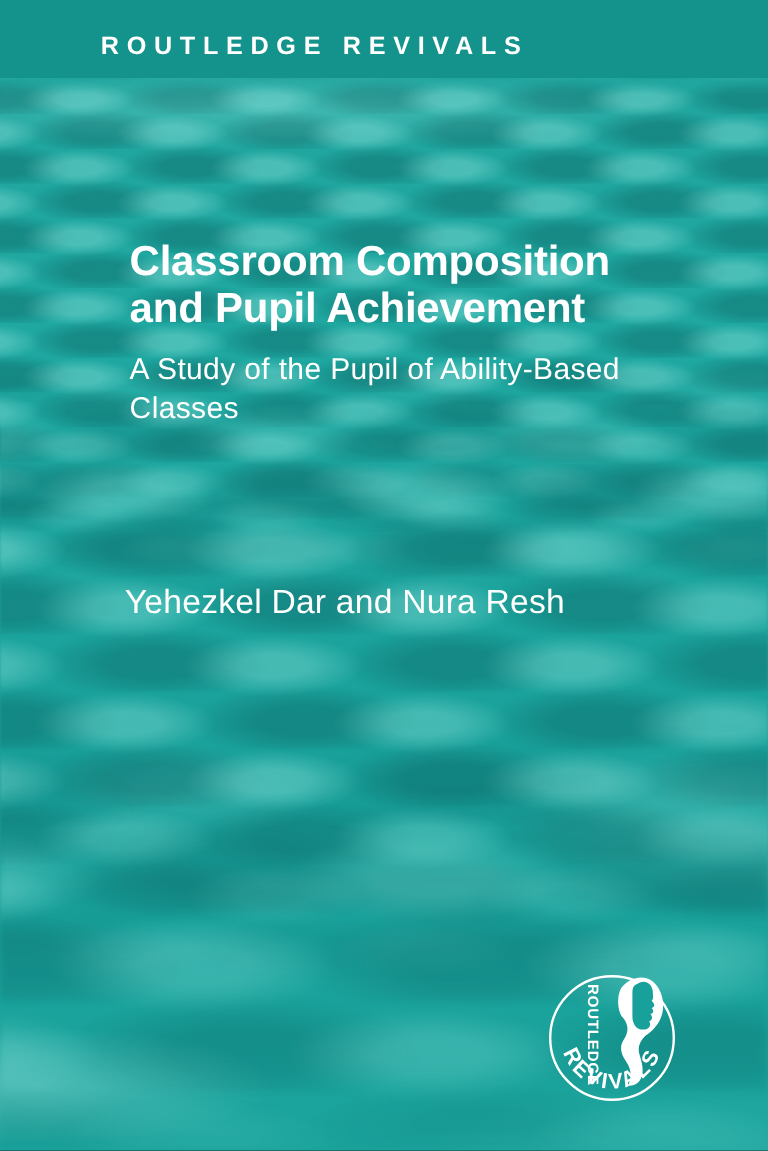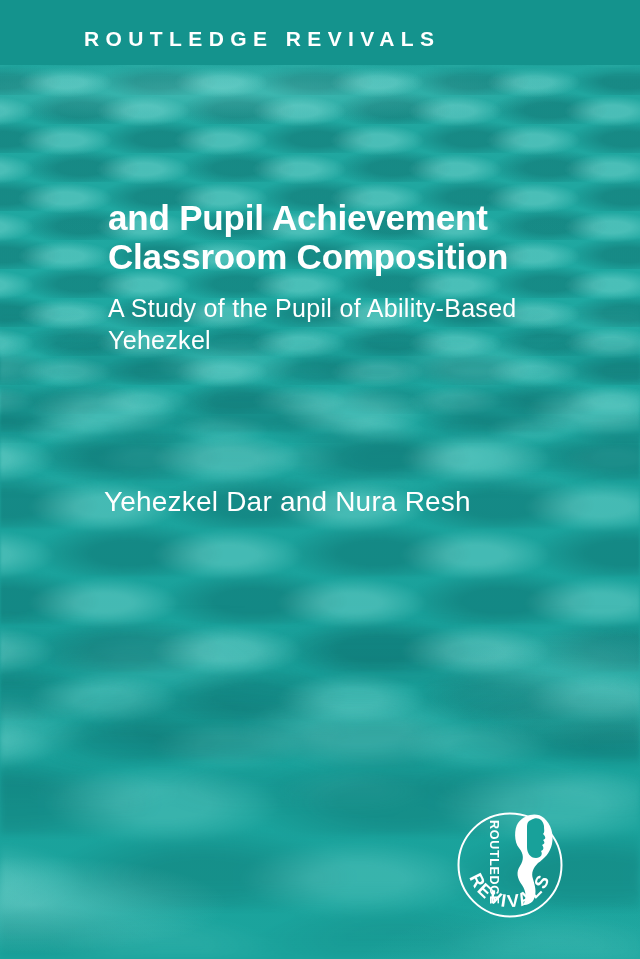--- a/index.html
+++ b/index.html
@@ -101,27 +101,27 @@
   <div class="layer tex1"></div>
   <div class="layer tex2"></div>
   <div class="layer tex3"></div>
   <div class="layer glow"></div>
 
   <header class="banner">
     <span class="banner-text">ROUTLEDGE REVIVALS</span>
   </header>
 
   <h1 class="title">
+    <span class="line">Classroom Composition</span>
     <span class="line">and Pupil Achievement</span>
-    <span class="line">Classroom Composition</span>
   </h1>
 
   <h2 class="subtitle">
     <span class="line">A Study of the Pupil of Ability-Based</span>
-    <span class="line">Yehezkel</span>
+    <span class="line">Classes</span>
   </h2>
 
   <div class="author">Yehezkel Dar and Nura Resh</div>
 
   <div class="logo">
     <svg viewBox="0 0 108 108">
 
       <circle cx="54" cy="54" r="51.5" fill="none" stroke="#ffffff" stroke-width="2"></circle>
 
       <path fill="#ffffff" d="M 62,12

